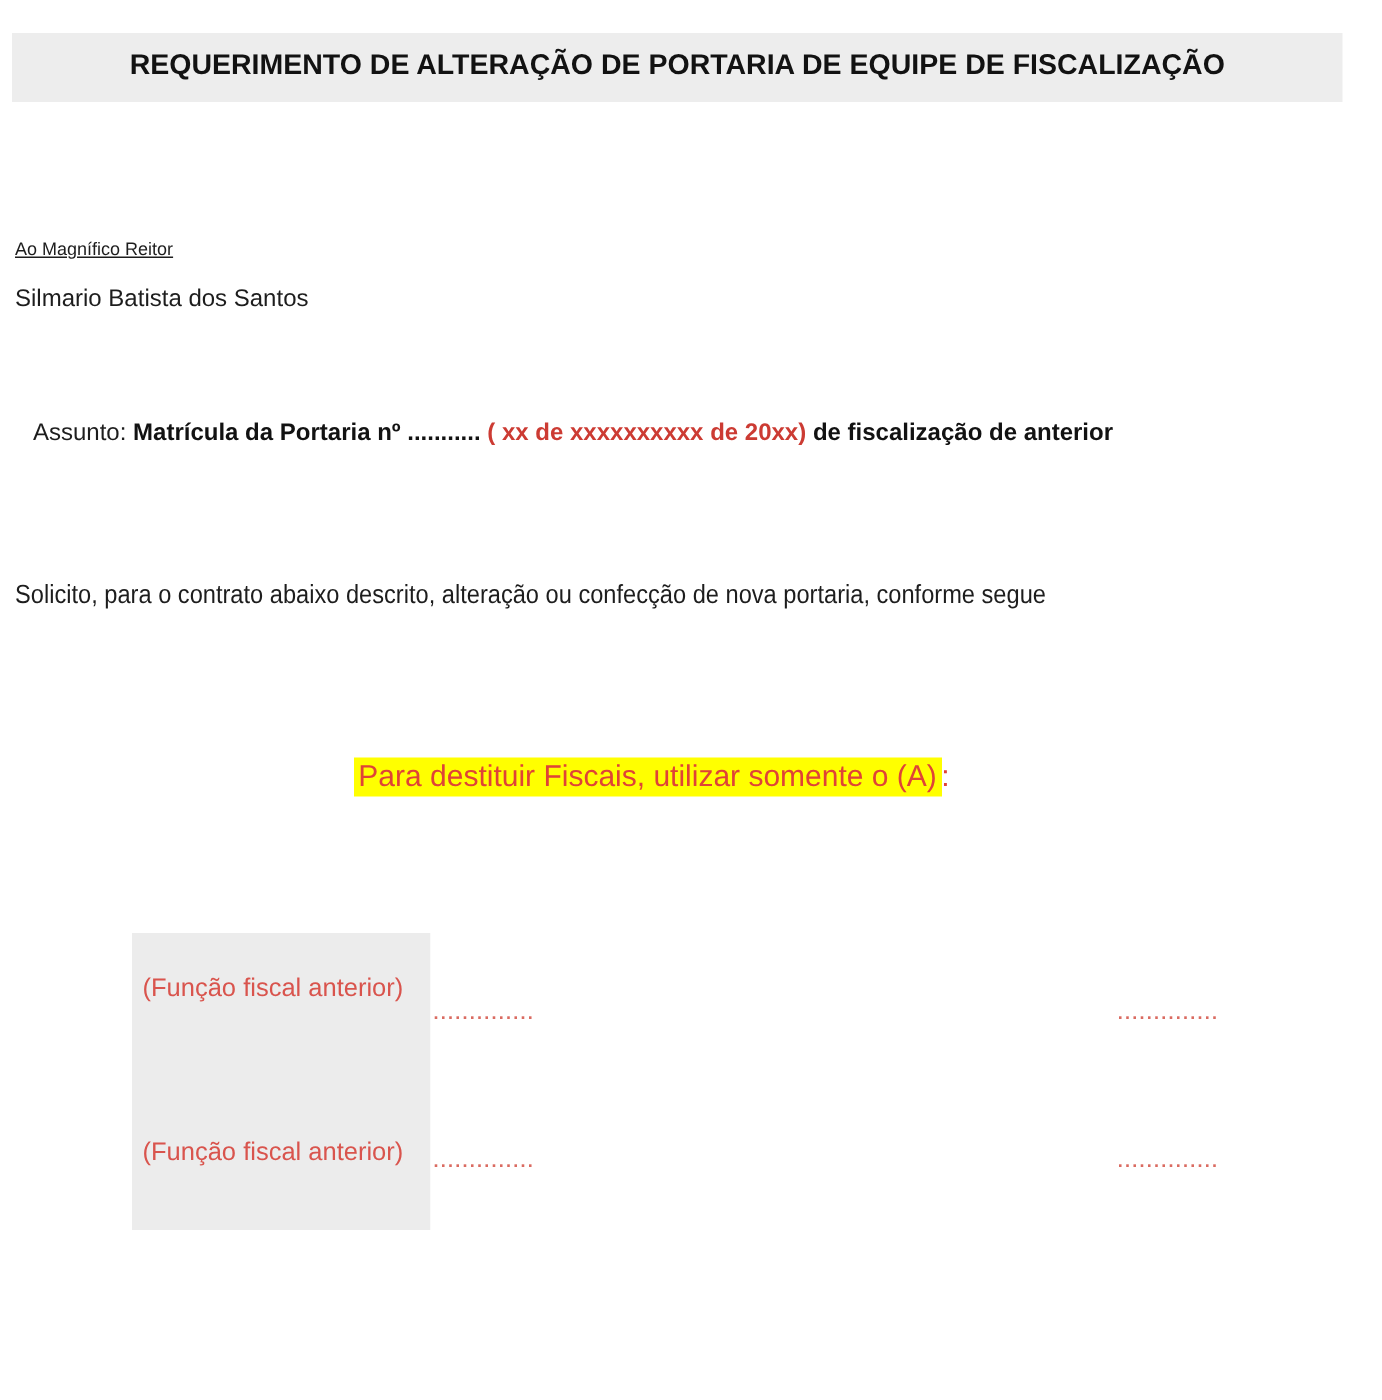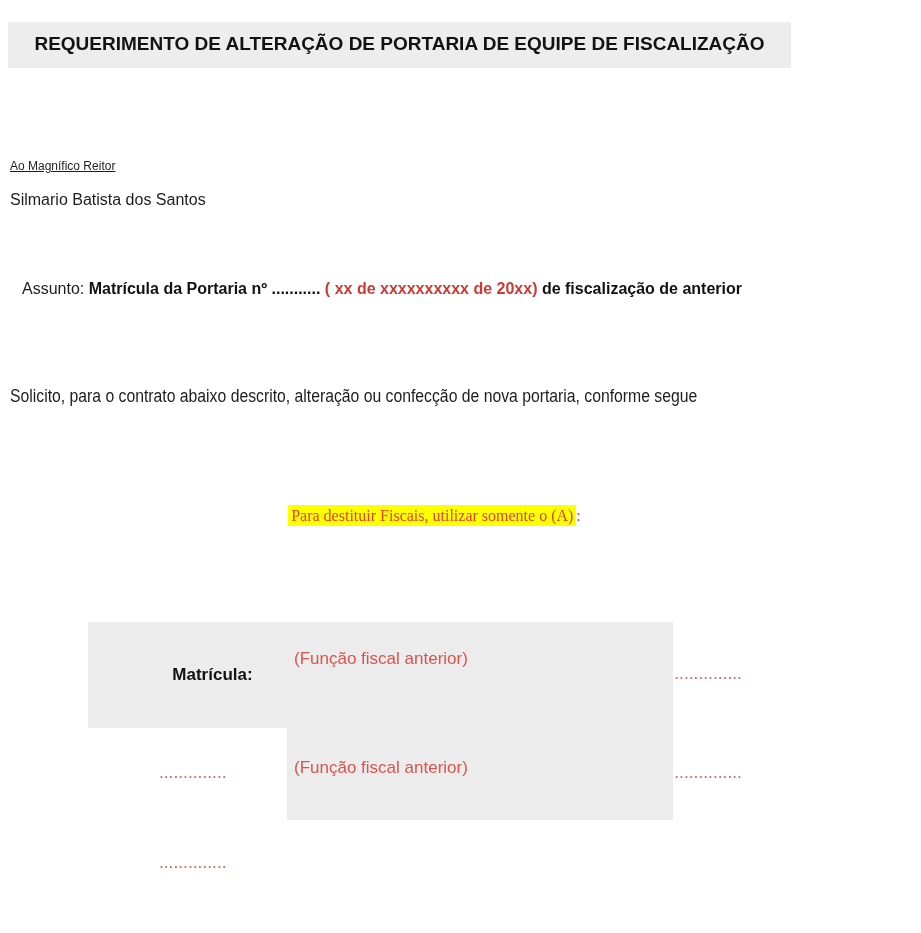--- a/index.html
+++ b/index.html
@@ -3,21 +3,21 @@
 <meta charset="utf-8">
 <style>
   html, body { margin:0; padding:0; }
   body {
     width:921px; height:933px; background:#ffffff; position:relative;
     font-family:"Liberation Sans", sans-serif; color:#1d1d1d; overflow:hidden;
   }
 
   
   .banner {
-    position:absolute; top:22px; left:8px; width:783px; box-sizing:border-box;
+    position:absolute; top:22px; left:8px; width:887px; box-sizing:border-box;
     background:#ededed; padding:7px 0 9px 0;
   }
   .banner .title {
     margin:0 auto; max-width:790px; text-align:center;
     font-size:19px; line-height:30px; font-weight:bold; color:#121212;
   }
 
   
   .recipient-1 { position:absolute; top:159px; left:10px; font-size:12px;text-decoration:underline; }
   .recipient-2 { position:absolute; top:191px; left:10px; font-size:16px; }
@@ -32,21 +32,21 @@
 
   
   .request {
     position:absolute; top:386px; left:10px; white-space:nowrap;
     font-size:17.5px; transform:scaleX(0.90); transform-origin:left center;
     color:#1d1d1d;
   }
 
   
   .note-wrap { position:absolute; top:507px; left:0; width:921px; text-align:center; }
-  .note-inner { display:inline-block; transform:translateX(-26px); font-size:16px;font-family:Liberation Serif, serif; }
+  .note-inner { display:inline-block; transform:translateX(-26px); font-size:20px; }
   .note-hl { background:#ffff00; color:#df4337; padding:2px 3px; }
   .note-colon { color:#df4337; }
 
   
   .doc-table {
     position:absolute; top:622px; left:88px; width:785px;
     display:grid; grid-template-columns:199px 386px 200px;
     grid-template-rows:106px 92px 87px;
   }
   .cell { box-sizing:border-box; }
@@ -91,21 +91,20 @@
   <div class="request">Solicito, para o contrato abaixo descrito, alteração ou confecção de nova portaria, conforme segue</div>
 
   <div class="note-wrap">
     <span class="note-inner">
       <span class="note-hl">Para destituir Fiscais, utilizar somente o (A)</span><span class="note-colon">:</span>
     </span>
   </div>
 
   <div class="doc-table">
 
-    <div class="cell th th-col3">Matrícula:</div>
 
     <div class="cell label-cell">(Função fiscal anterior)</div>
     <div class="cell dots-cell dots-nome">..............</div>
     <div class="cell dots-cell dots-matricula">..............</div>
 
     <div class="cell label-cell r2">(Função fiscal anterior)</div>
     <div class="cell dots-cell dots-nome">..............</div>
     <div class="cell dots-cell dots-matricula">..............</div>
   </div>
 

